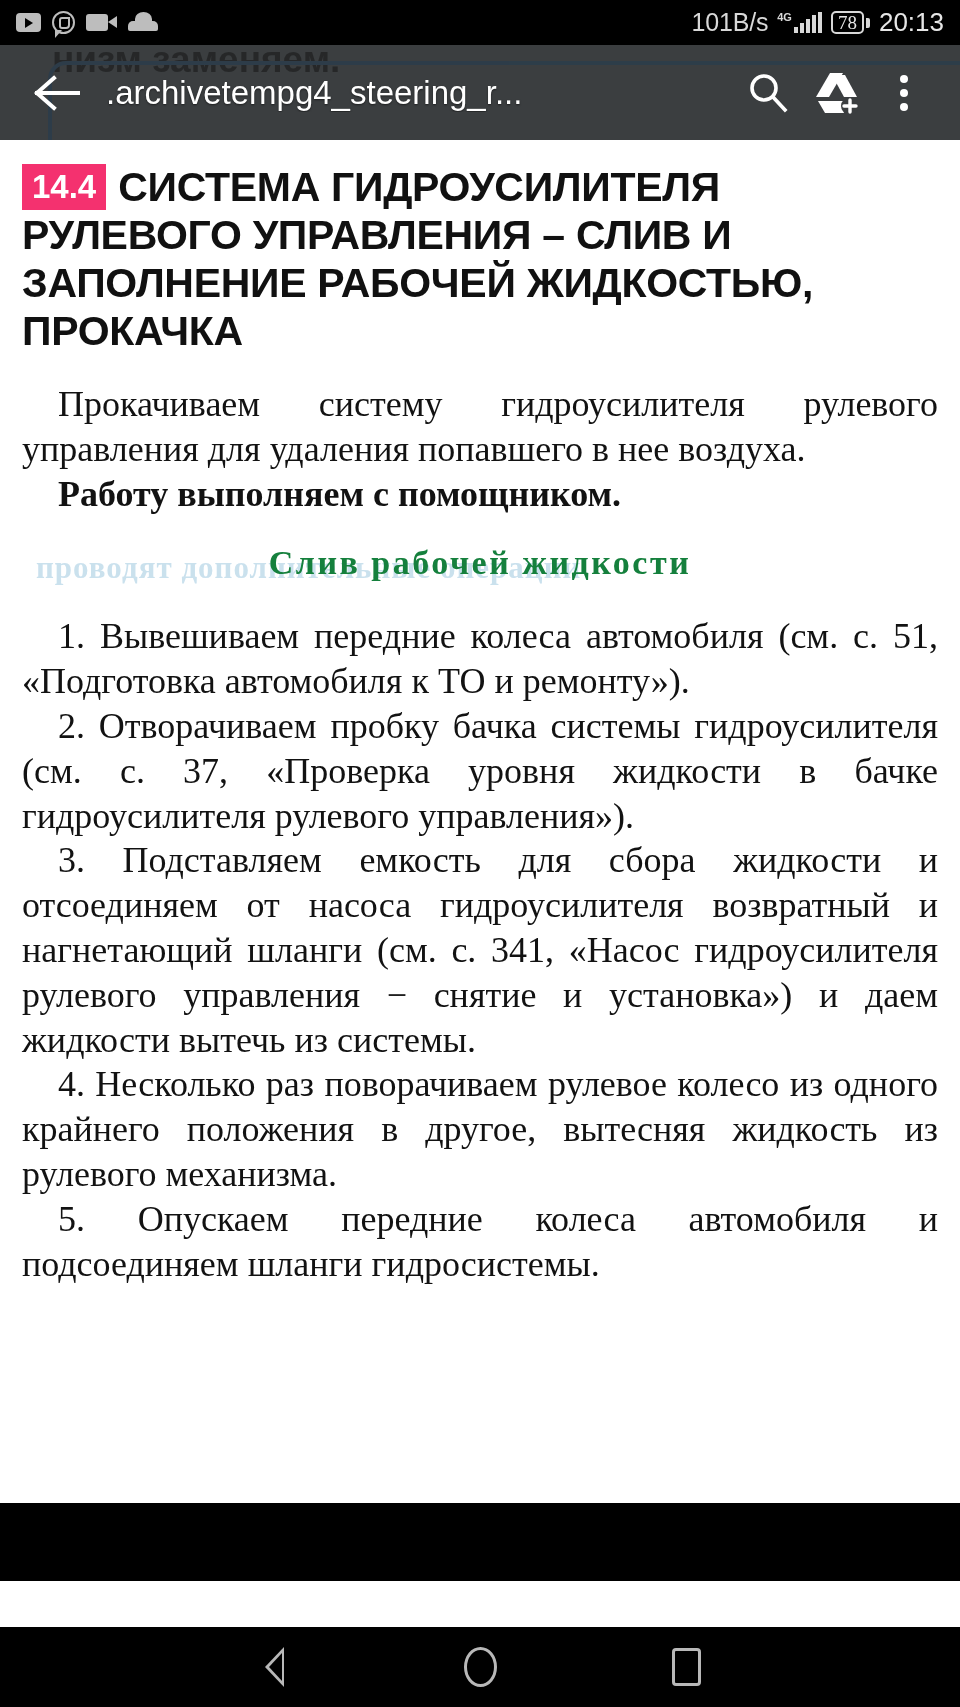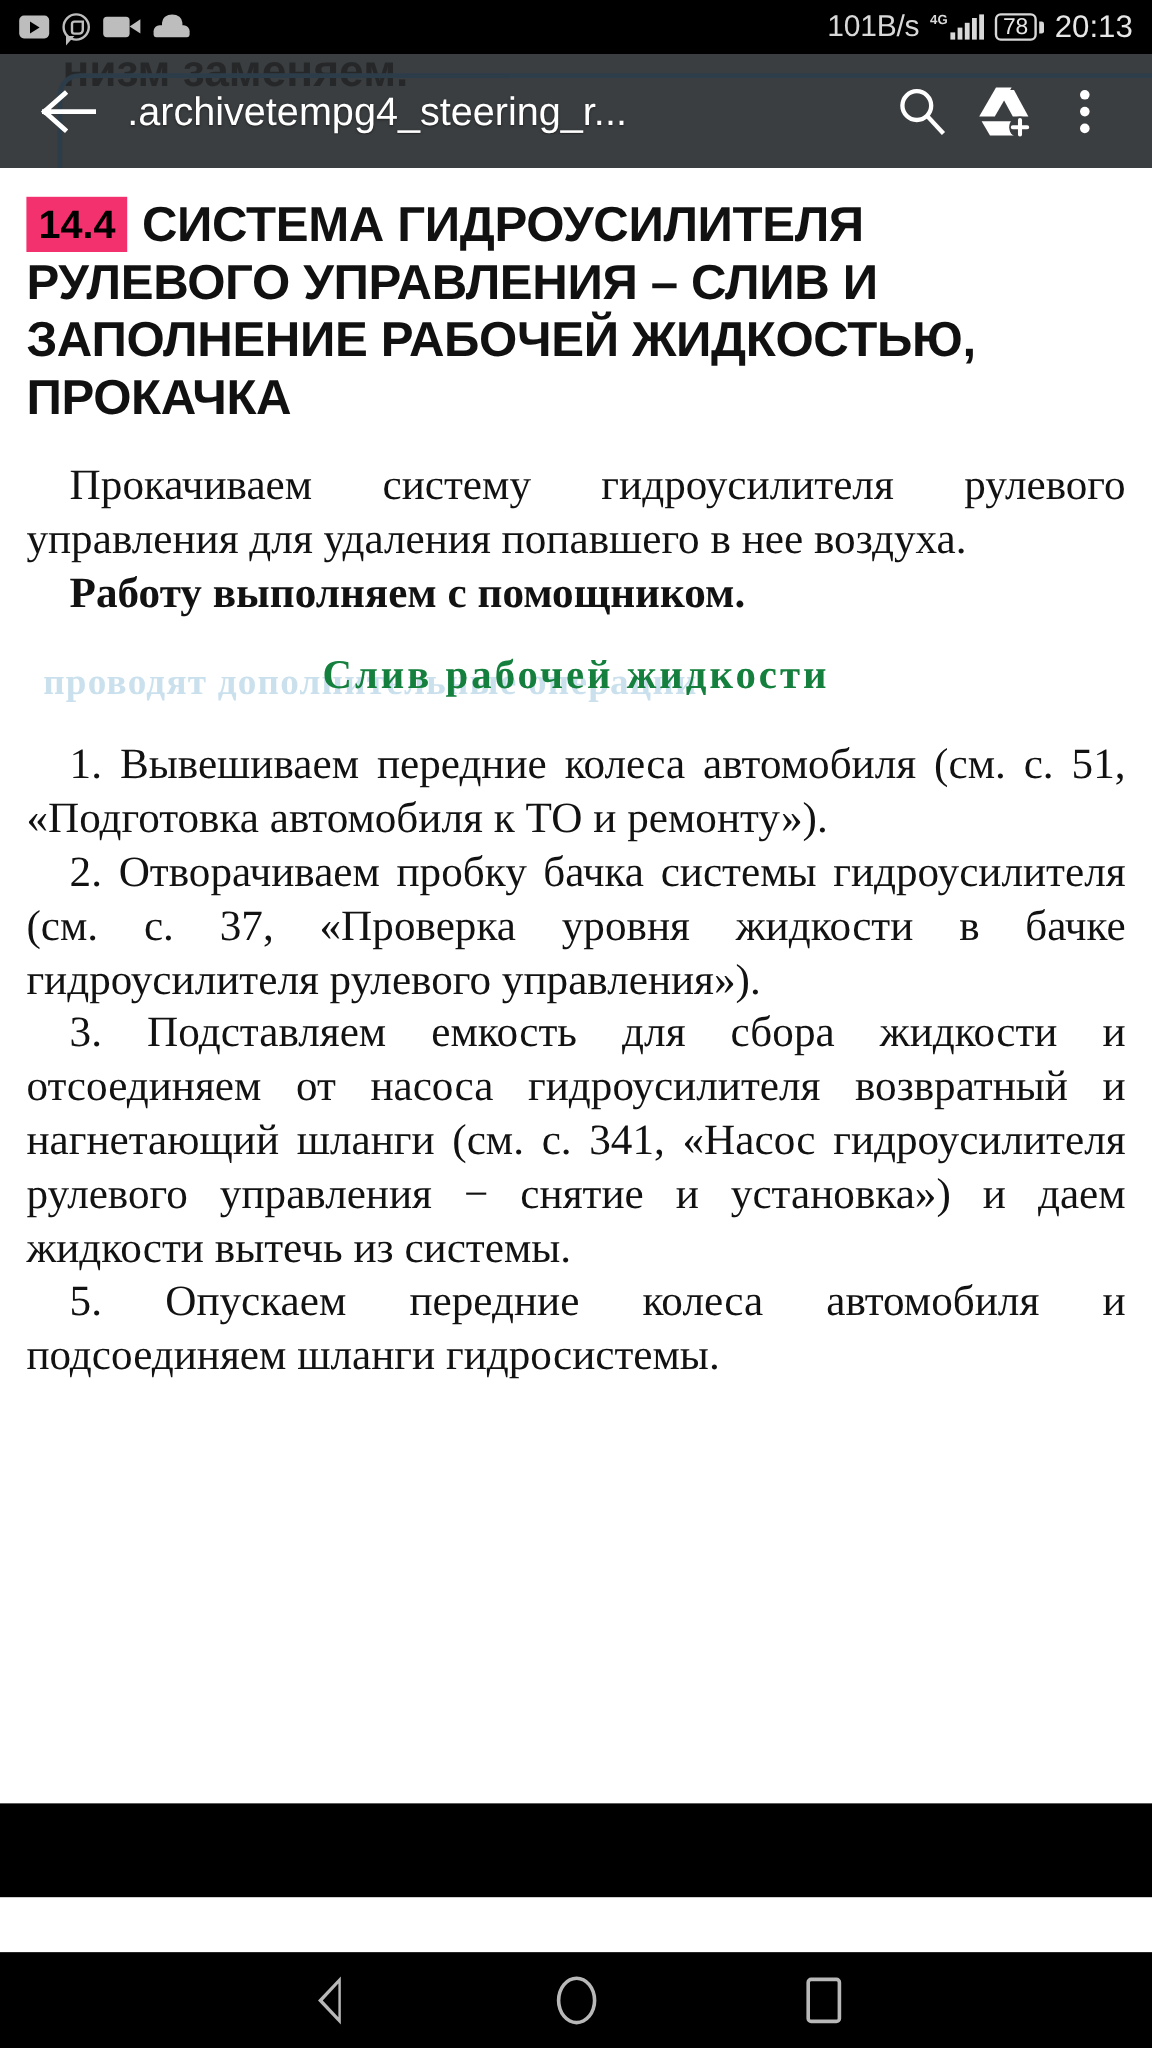--- a/index.html
+++ b/index.html
@@ -45,21 +45,21 @@
   .sig .bars{ display:flex; align-items:flex-end; gap:2px; }
   .sig .bars i{ width:4px; background:#d8d8d8; display:block; }
   .sig .bars i:nth-child(1){ height:6px; }
   .sig .bars i:nth-child(2){ height:10px; }
   .sig .bars i:nth-child(3){ height:14px; }
   .sig .bars i:nth-child(4){ height:18px; }
   .sig .bars i:nth-child(5){ height:21px; }
 
   .batt{ display:flex; align-items:center; }
   .batt-body{ border:2.5px solid #d8d8d8; border-radius:5px; padding:0 5px; height:23px;
-    display:flex; align-items:center; }
+    display:flex; align-items:center;font-family:Liberation Serif, serif; }
   .batt-body span{ font-size:19px; color:#e6e6e6; line-height:1; }
   .batt-tip{ width:4px; height:10px; background:#d8d8d8; border-radius:0 2px 2px 0; margin-left:2px; }
 
   
   .toolbar{
     position:absolute; top:45px; left:0; width:960px; height:95px;
     background:#3b3e40; overflow:hidden;
   }
   .toolbar-ghost{
     position:absolute; left:0; top:0; width:960px; height:95px;
@@ -102,21 +102,21 @@
     padding:0 22px;
   }
   .doc-head{
     font-family:"Liberation Sans", sans-serif;
     font-weight:bold; font-size:41px; line-height:1.17;
     color:#111; letter-spacing:-0.3px;
     margin-top:24px;
     text-transform:uppercase;
   }
   .sec-badge{
-    display:inline-block; background:#f4316f; color:#000000;
+    display:inline-block; background:#f4316f; color:#ffffff;
     font-weight:bold; font-size:33px; line-height:1;
     padding:6px 10px 7px; margin-right:12px; vertical-align:3px;
     letter-spacing:0;
   }
   .doc-body{
     font-family:"Liberation Serif", serif;
     font-size:36px; line-height:1.245; color:#121212;
     text-align:justify; margin-top:26px;
   }
   .doc-body p{ text-indent:36px; margin:0; }
@@ -239,20 +239,21 @@
 
   <div class="subhead-wrap">
     <div class="subhead-ghost">проводят дополнительные операции</div>
     <div class="subhead">Слив рабочей жидкости</div>
   </div>
 
   <div class="doc-body doc-list">
     <p>1. Вывешиваем передние колеса автомобиля (см. с. 51, «Подготовка автомобиля к ТО и ремонту»).</p>
     <p>2. Отворачиваем пробку бачка системы гидроусилителя (см. с. 37, «Проверка уровня жидкости в бачке гидроусилителя рулевого управления»).</p>
     <p>3. Подставляем емкость для сбора жидкости и отсоединяем от насоса гидроусилителя возвратный и нагнетающий шланги (см. с. 341, «Насос гидроусилителя рулевого управления − снятие и установка») и даем жидкости вытечь из системы.</p>
+    <p>4. Несколько раз поворачиваем рулевое колесо из одного крайнего положения в другое, вытесняя жидкость из рулевого механизма.</p>
     <p>5. Опускаем передние колеса автомобиля и подсоединяем шланги гидросистемы.</p>
   </div>
 
 </div>
 
 <div class="black-band"></div>
 <div class="white-strip"></div>
 
 <div class="navbar">
   <div class="nav-btn">

